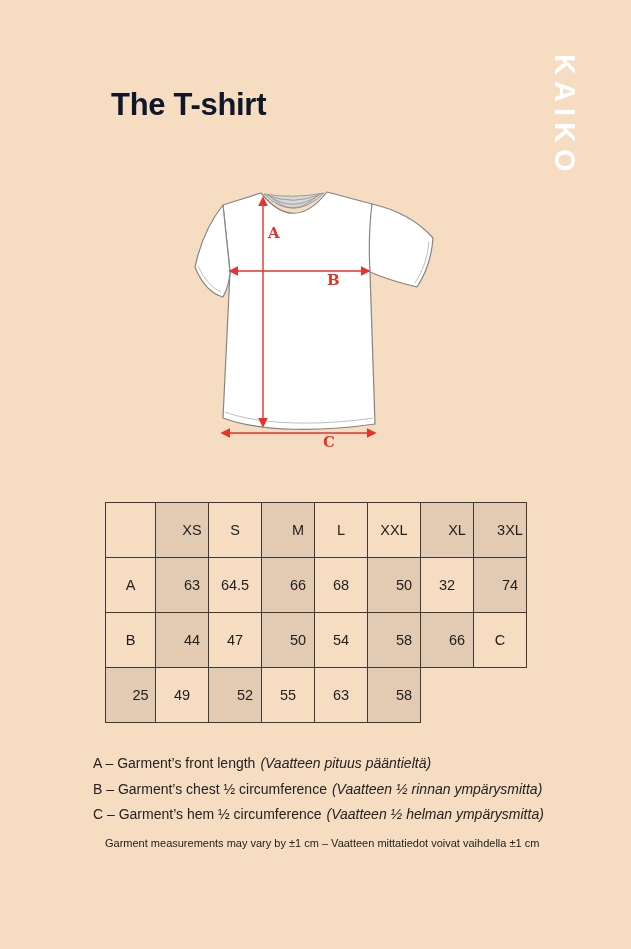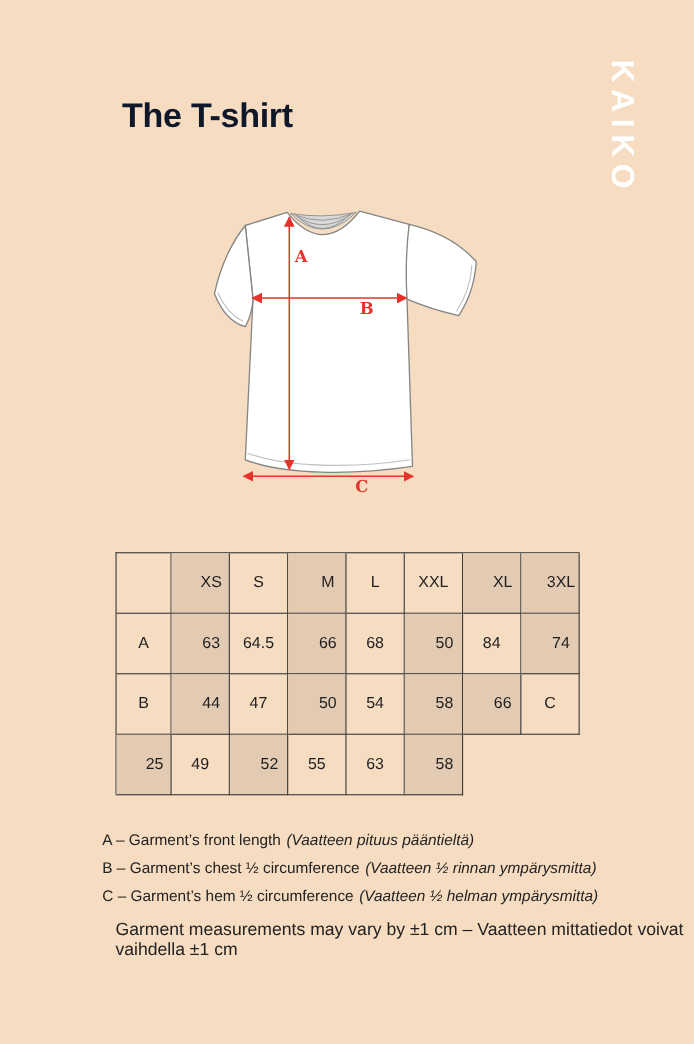--- a/index.html
+++ b/index.html
@@ -32,21 +32,21 @@
     font-size:14.5px; color:#1e1e1e;
   }
   .cell.shade { background:#e2cbb2;padding-left:20px; }
   .legend {
     position:absolute; left:93px; top:751px;
     font-size:14px; line-height:25.5px; color:#222222;
   }
   .legend .fi { font-style:italic; margin-left:5px; }
   .footnote {
     position:absolute; left:105px; top:837px;
-    font-size:16px; color:#222222;
+    font-size:11px; color:#222222;
   }
   .arrow-label {
     font-family:"DejaVu Serif", serif; font-weight:bold;
     font-size:15px; fill:#e6332b;
   }
 </style>
 </head>
 <body>
 
 <div class="page">
@@ -94,21 +94,21 @@
     <div class="cell">XXL</div>
     <div class="cell shade">XL</div>
     <div class="cell shade">3XL</div>
 
     <div class="cell">A</div>
     <div class="cell shade">63</div>
     <div class="cell">64.5</div>
     <div class="cell shade">66</div>
     <div class="cell">68</div>
     <div class="cell shade">50</div>
-    <div class="cell">84</div>
+    <div class="cell">32</div>
     <div class="cell shade">74</div>
 
     <div class="cell">B</div>
     <div class="cell shade">44</div>
     <div class="cell">47</div>
     <div class="cell shade">50</div>
     <div class="cell">54</div>
     <div class="cell shade">58</div>
     <div class="cell shade">66</div>
 

